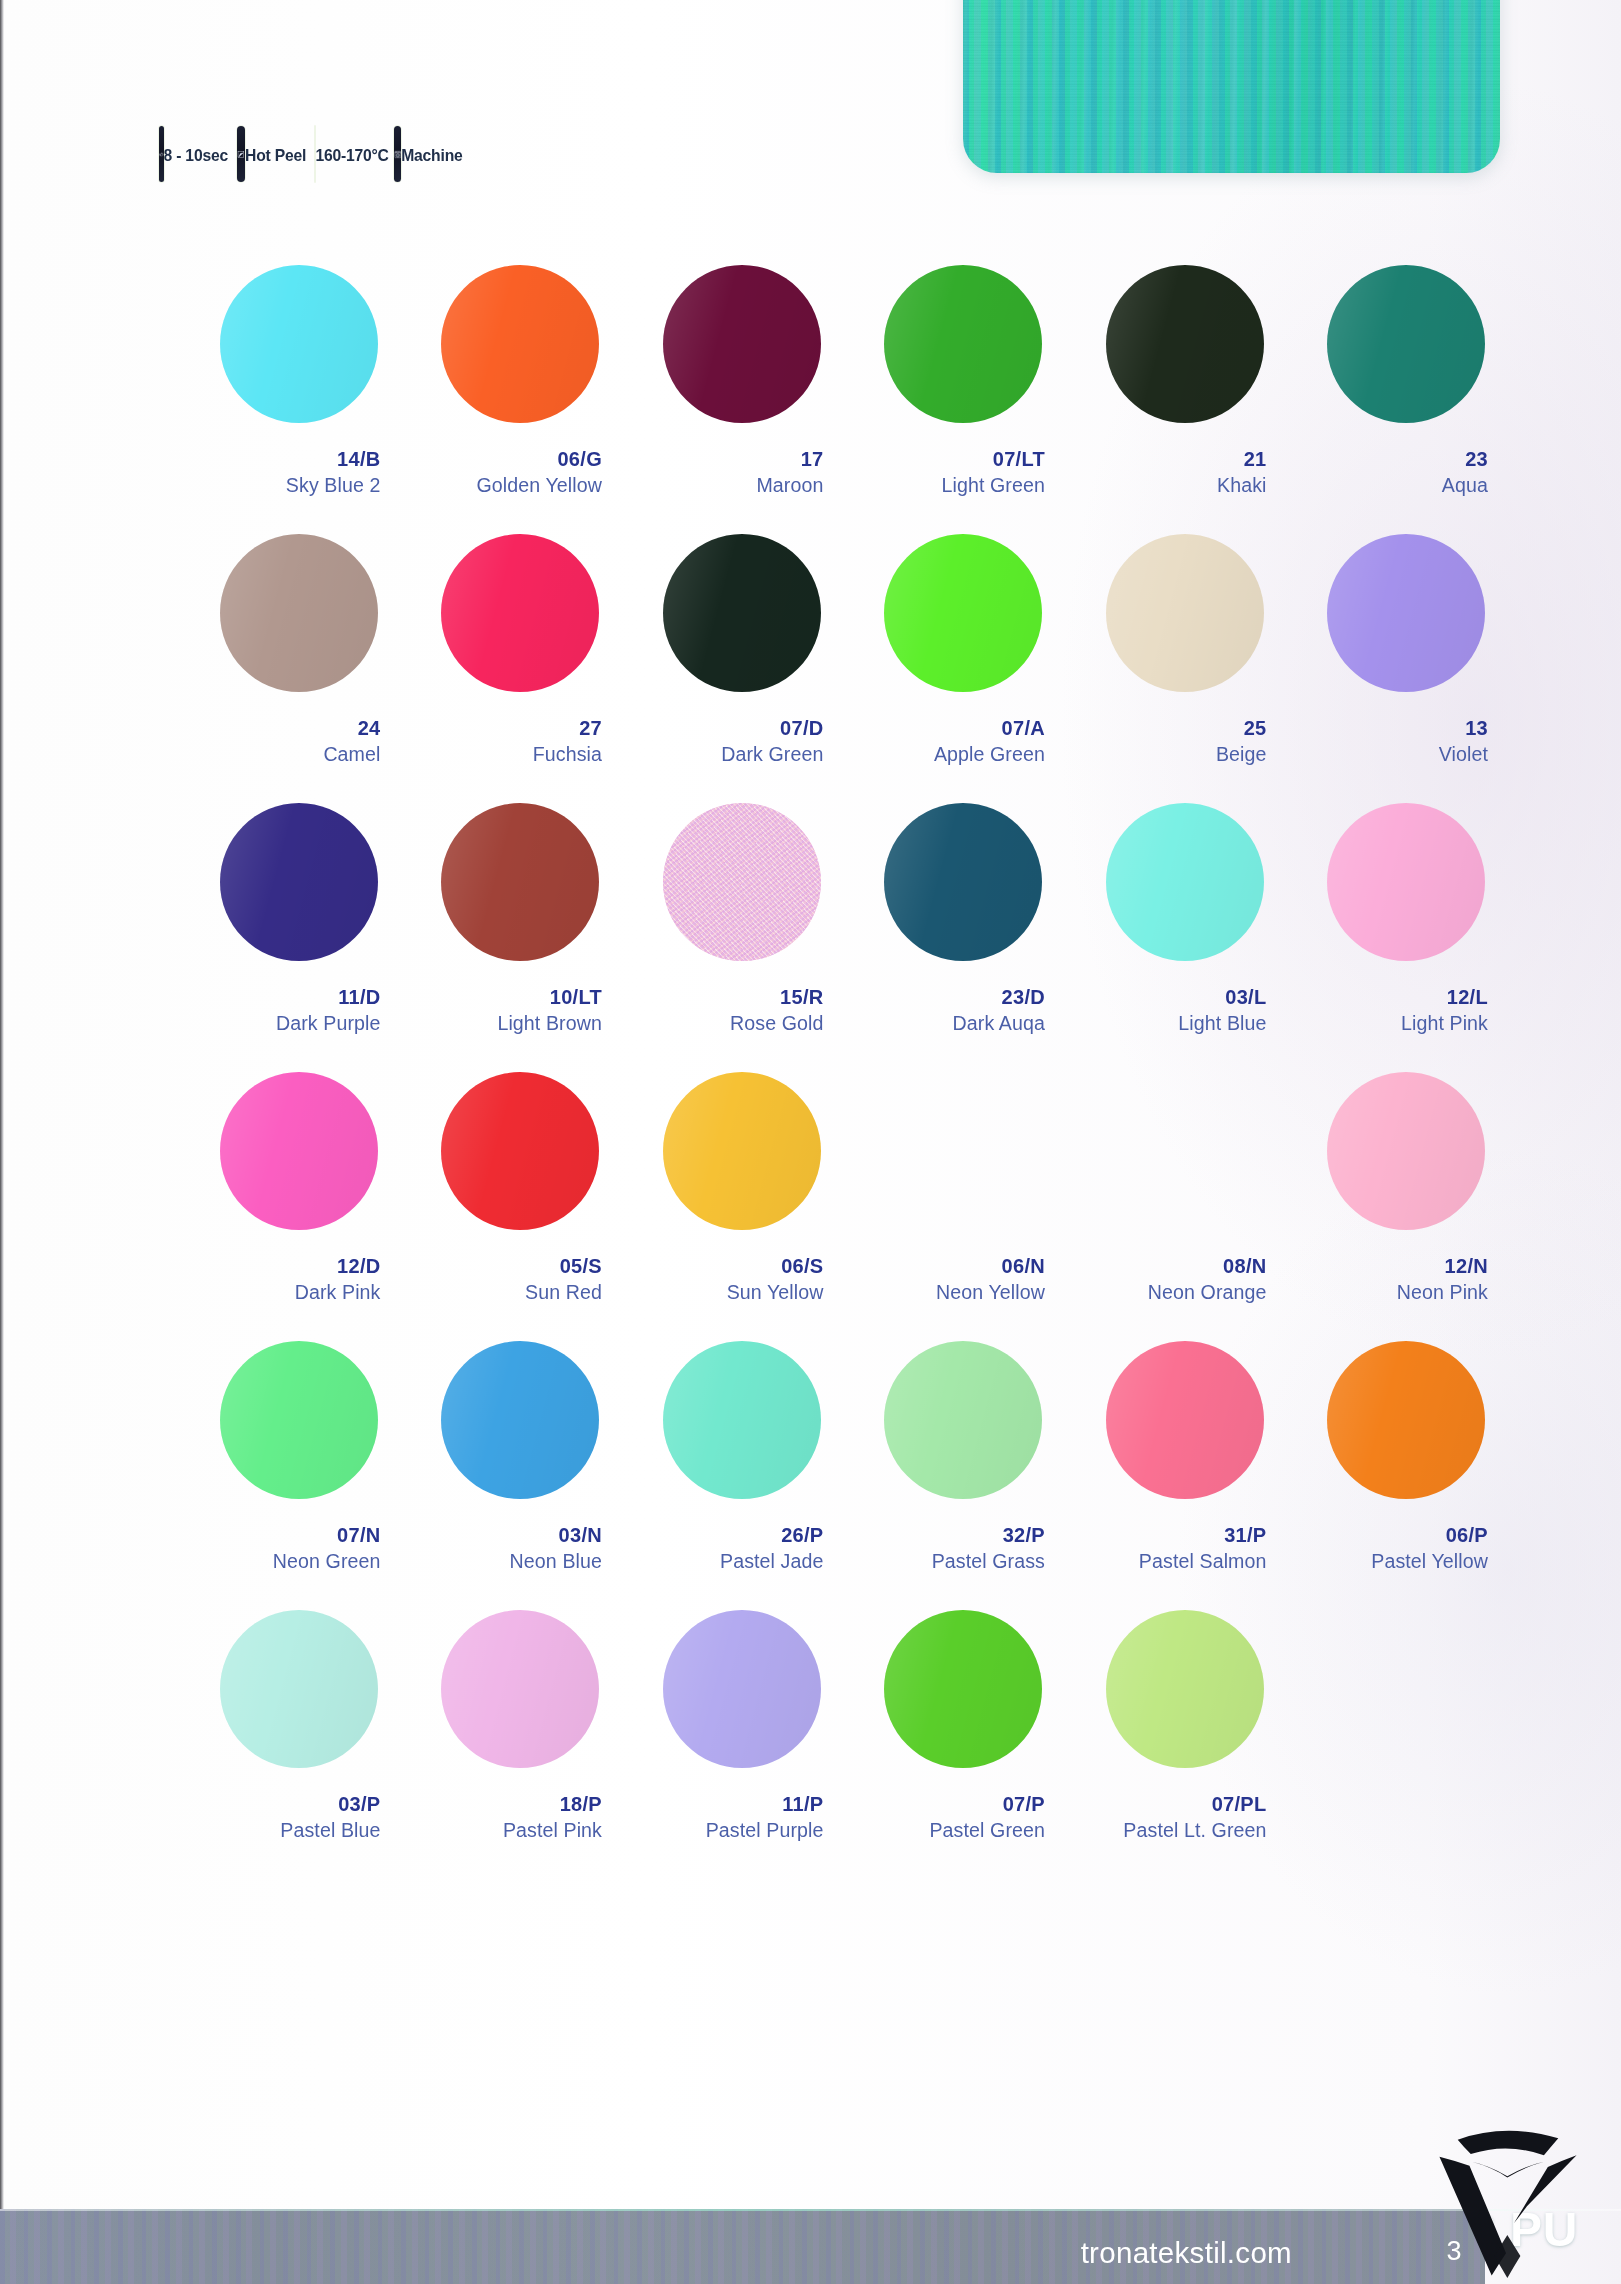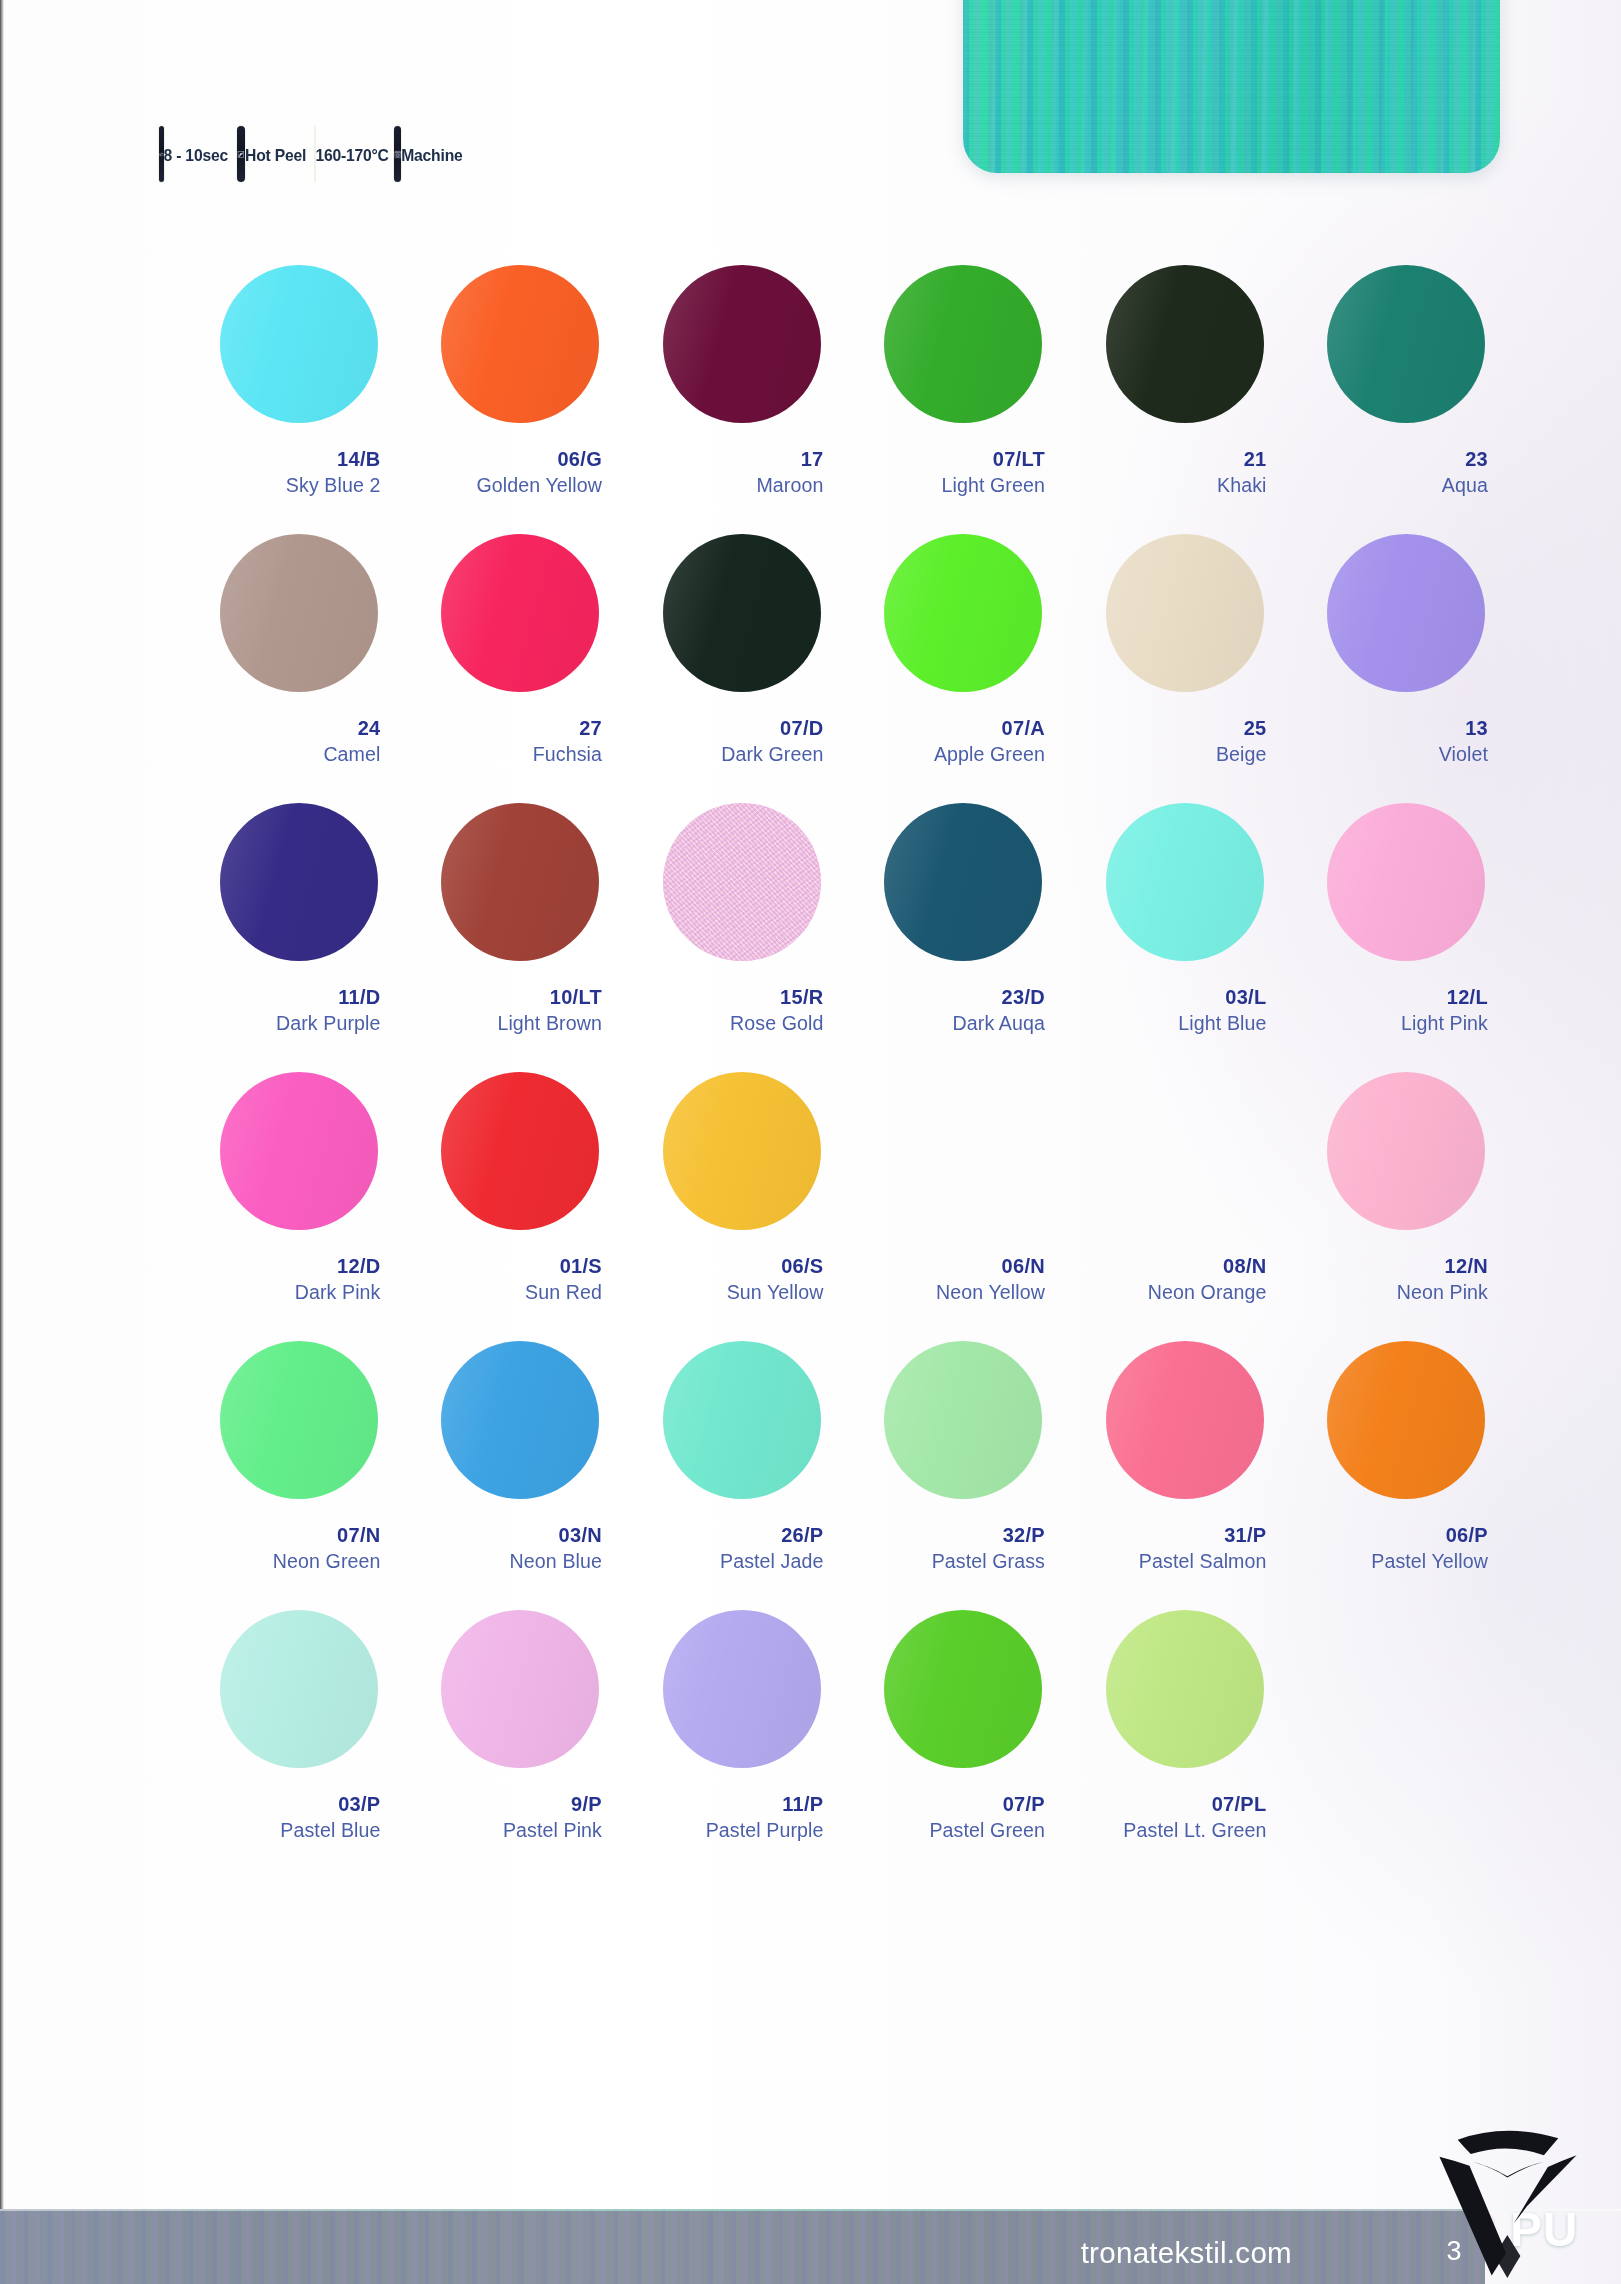--- a/index.html
+++ b/index.html
@@ -481,21 +481,21 @@
         </div>
         <div class="code">12/D</div>
         <div class="cname">Dark Pink</div>
       </div>
       <div class="cell">
         <div class="swatch-wrap">
           <div class="swatch" style="background: rgb(239, 43, 50);">
             <div class="swatch-sheen"></div>
           </div>
         </div>
-        <div class="code">01/S</div>
+        <div class="code">05/S</div>
         <div class="cname">Sun Red</div>
       </div>
       <div class="cell">
         <div class="swatch-wrap">
           <div class="swatch" style="background: rgb(246, 193, 52);">
             <div class="swatch-sheen"></div>
           </div>
         </div>
         <div class="code">06/S</div>
         <div class="cname">Sun Yellow</div>
@@ -585,21 +585,21 @@
         </div>
         <div class="code">03/P</div>
         <div class="cname">Pastel Blue</div>
       </div>
       <div class="cell">
         <div class="swatch-wrap">
           <div class="swatch" style="background: rgb(240, 182, 232);">
             <div class="swatch-sheen"></div>
           </div>
         </div>
-        <div class="code">9/P</div>
+        <div class="code">18/P</div>
         <div class="cname">Pastel Pink</div>
       </div>
       <div class="cell">
         <div class="swatch-wrap">
           <div class="swatch" style="background: rgb(179, 170, 240);">
             <div class="swatch-sheen"></div>
           </div>
         </div>
         <div class="code">11/P</div>
         <div class="cname">Pastel Purple</div>

